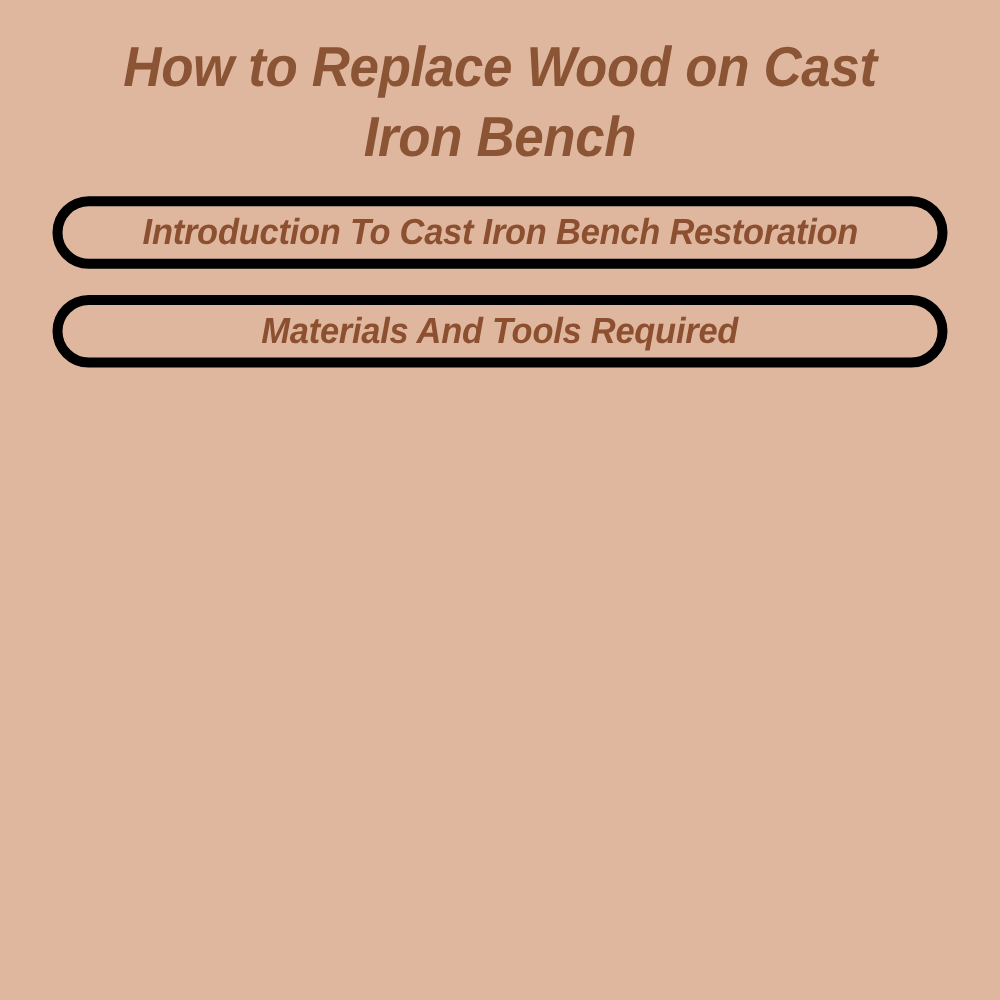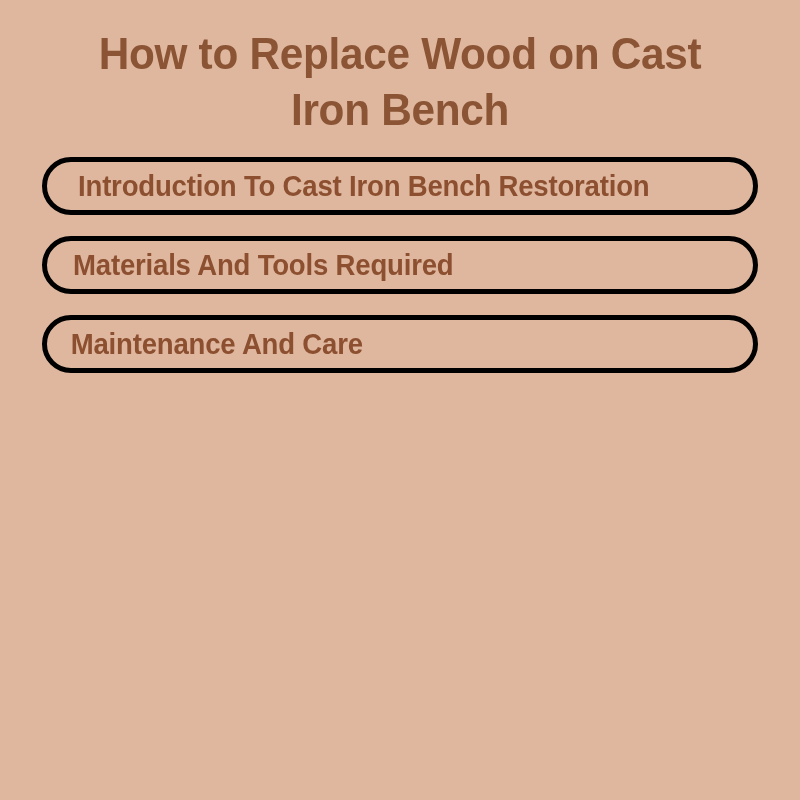--- a/index.html
+++ b/index.html
@@ -18,20 +18,21 @@
 
   .infographic {
     position: relative;
     width: 800px;
     height: 800px;
     background: #dfb79e;
     box-sizing: border-box;
     display: flex;
     flex-direction: column;
     align-items: center;
+    font-style: italic;
   }
 
   .page-title {
     width: 700px;
     margin: 26px auto 0 auto;
     text-align: center;
     font-family: "Liberation Sans", sans-serif;
     font-weight: bold;
     font-size: 45px;
     line-height: 56px;
@@ -48,26 +49,26 @@
     list-style: none;
     display: flex;
     flex-direction: column;
     gap: 21px;
     margin-top: 19px;
   }
 
   .toc-item {
     height: 58px;
     box-sizing: border-box;
-    border: 5px solid #000000;
+    border: 8px solid #000000;
     border-radius: 34px;
     background: transparent;
     display: flex;
     align-items: center;
-    justify-content: flex-start;
+    justify-content: center;
     padding: 0 16px;
     cursor: pointer;
   }
 
   .toc-label {
     font-family: "Liberation Sans", sans-serif;
     font-weight: bold;
     font-size: 29px;
     line-height: 30px;
     color: #8c4f30;
@@ -92,19 +93,16 @@
 
     <li class="toc-item">
       <span class="toc-label">Materials And Tools Required</span>
     </li>
 
 
 
 
 
 
-    <li class="toc-item">
-      <span class="toc-label">Maintenance And Care</span>
-    </li>
 
   </ul>
 
 </div>
 
 </body></html>

